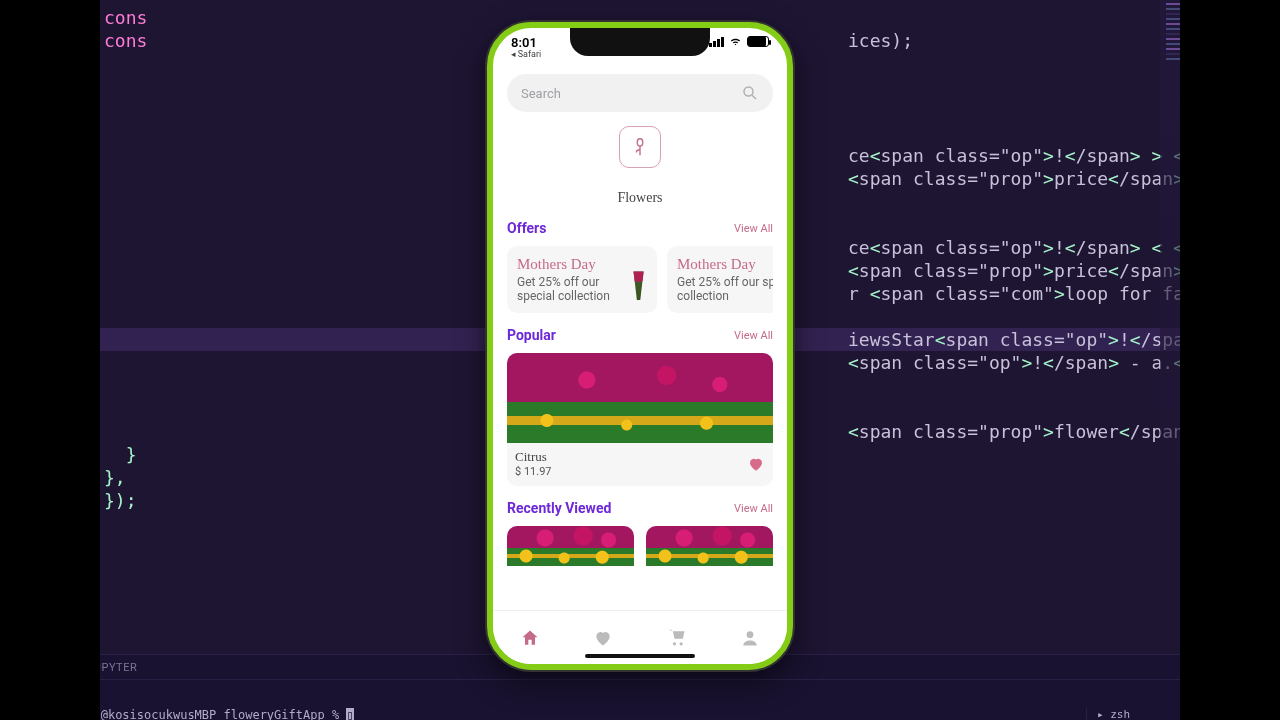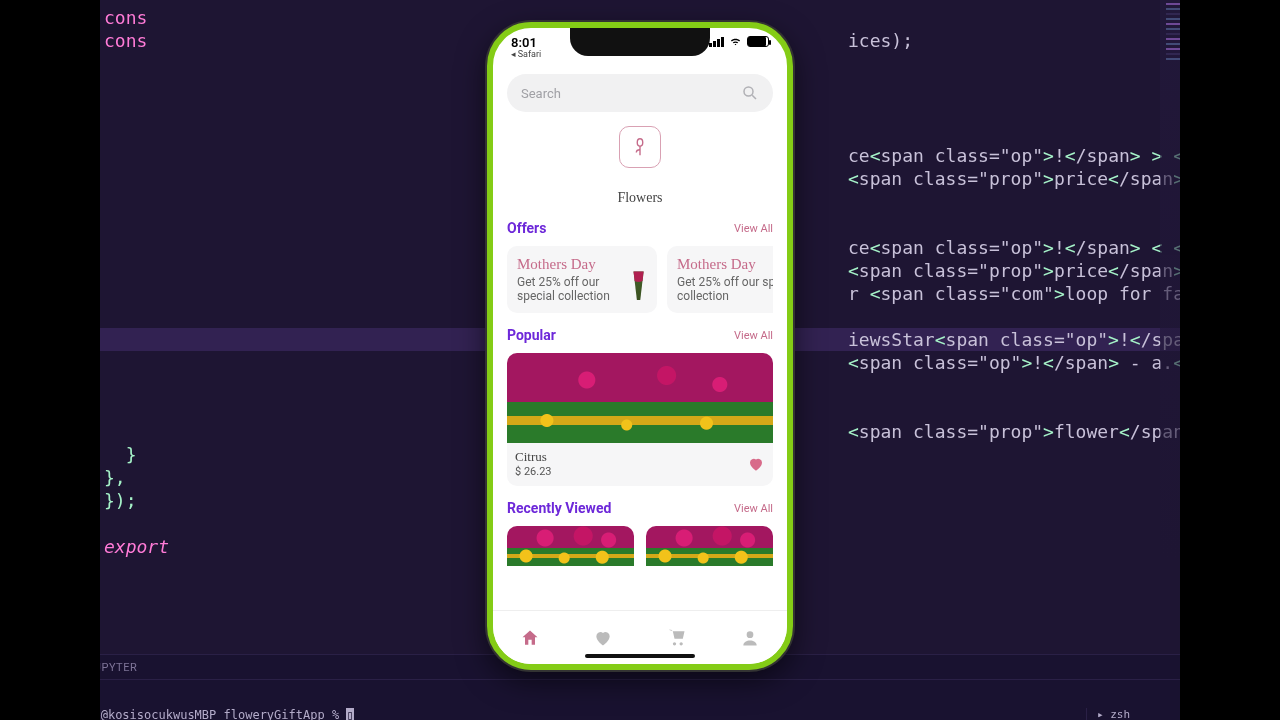--- a/index.html
+++ b/index.html
@@ -309,24 +309,20 @@
             <span class="code"><span class="op">},</span></span>
           </div>
           <div class="code-line">
             <span class="lineno">125</span>
             <span class="code"><span class="op">});</span></span>
           </div>
           <div class="code-line">
             <span class="lineno">126</span>
             <span class="code"></span>
           </div>
-          <div class="code-line">
-            <span class="lineno">127</span>
-            <span class="code"><span class="kw" style="font-style:italic;">export</span></span>
-          </div>
         </div>
       <div class="minimap">
         <div class="mm-line a"></div>
           <div class="mm-line b"></div>
           <div class="mm-line c"></div>
           <div class="mm-line b"></div>
           <div class="mm-line a"></div>
           <div class="mm-line b"></div>
           <div class="mm-line c"></div>
           <div class="mm-line a"></div>
@@ -435,21 +431,21 @@
     <div class="section-head">
       <span class="sh-title">Popular</span>
       <span class="sh-link">View All</span>
     </div>
     <div class="prod-row" id="popular">
         <div class="prod-card">
           <div class="prod-img"></div>
           <div class="prod-meta">
             <div class="pm-text">
               <span class="pm-name">Citrus</span>
-              <span class="pm-price">$ 26.23</span>
+              <span class="pm-price">$ 11.97</span>
             </div>
             <span class="fav">
               <svg width="18" height="18" viewBox="0 0 24 24" fill="currentColor">
                 <path d="M12 21s-8-5-8-11a5 5 0 0 1 8-4 5 5 0 0 1 8 4c0 6-8 11-8 11z"></path>
               </svg>
             </span>
           </div>
         </div>
       </div>
 

